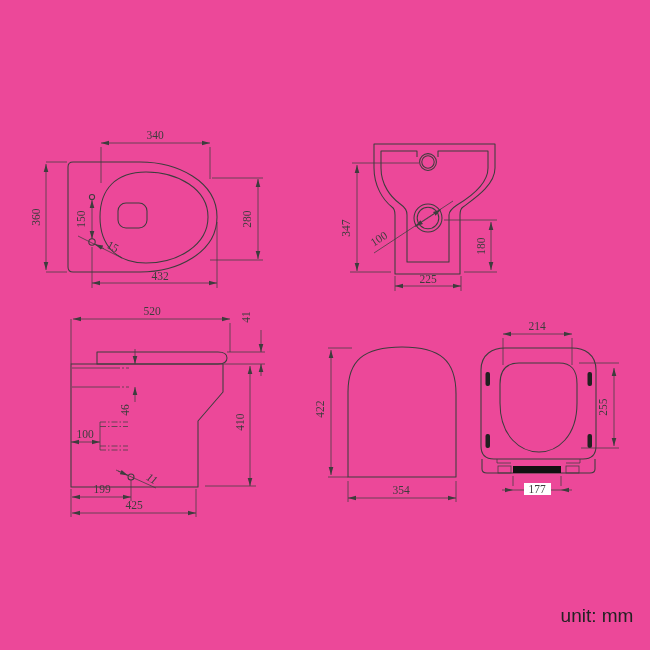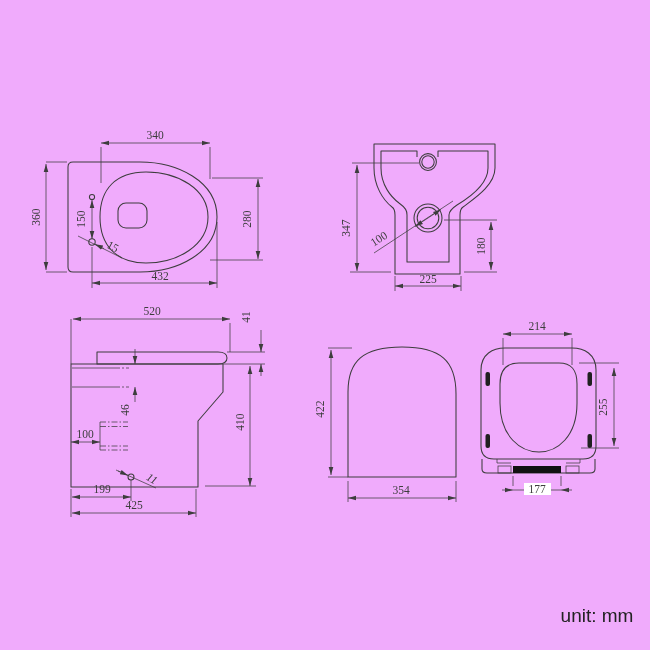--- a/index.html
+++ b/index.html
@@ -1,16 +1,16 @@
 <!DOCTYPE html>
 <html><head>
 <meta charset="utf-8">
 <style>
   html,body{margin:0;padding:0;background:#ffffff;}
-  .canvas{width:650px;height:650px;position:relative;background:#f0abfc;overflow:hidden;}
+  .canvas{width:650px;height:650px;position:relative;background:#ec4899;overflow:hidden;}
   svg{display:block;}
   .ol{fill:none;stroke:#3d3d3d;stroke-width:1.05;stroke-linejoin:round;}
   .th{fill:none;stroke:#3d3d3d;stroke-width:0.75;}
   .dim{fill:none;stroke:#3d3d3d;stroke-width:0.75;}
   .t{font-family:"Liberation Serif",serif;font-size:11.5px;fill:#3d3d3d;text-anchor:middle;}
   .ts{font-family:"Liberation Sans",sans-serif;font-size:19px;fill:#222222;text-anchor:middle;}
 </style>
 </head>
 <body>
 

